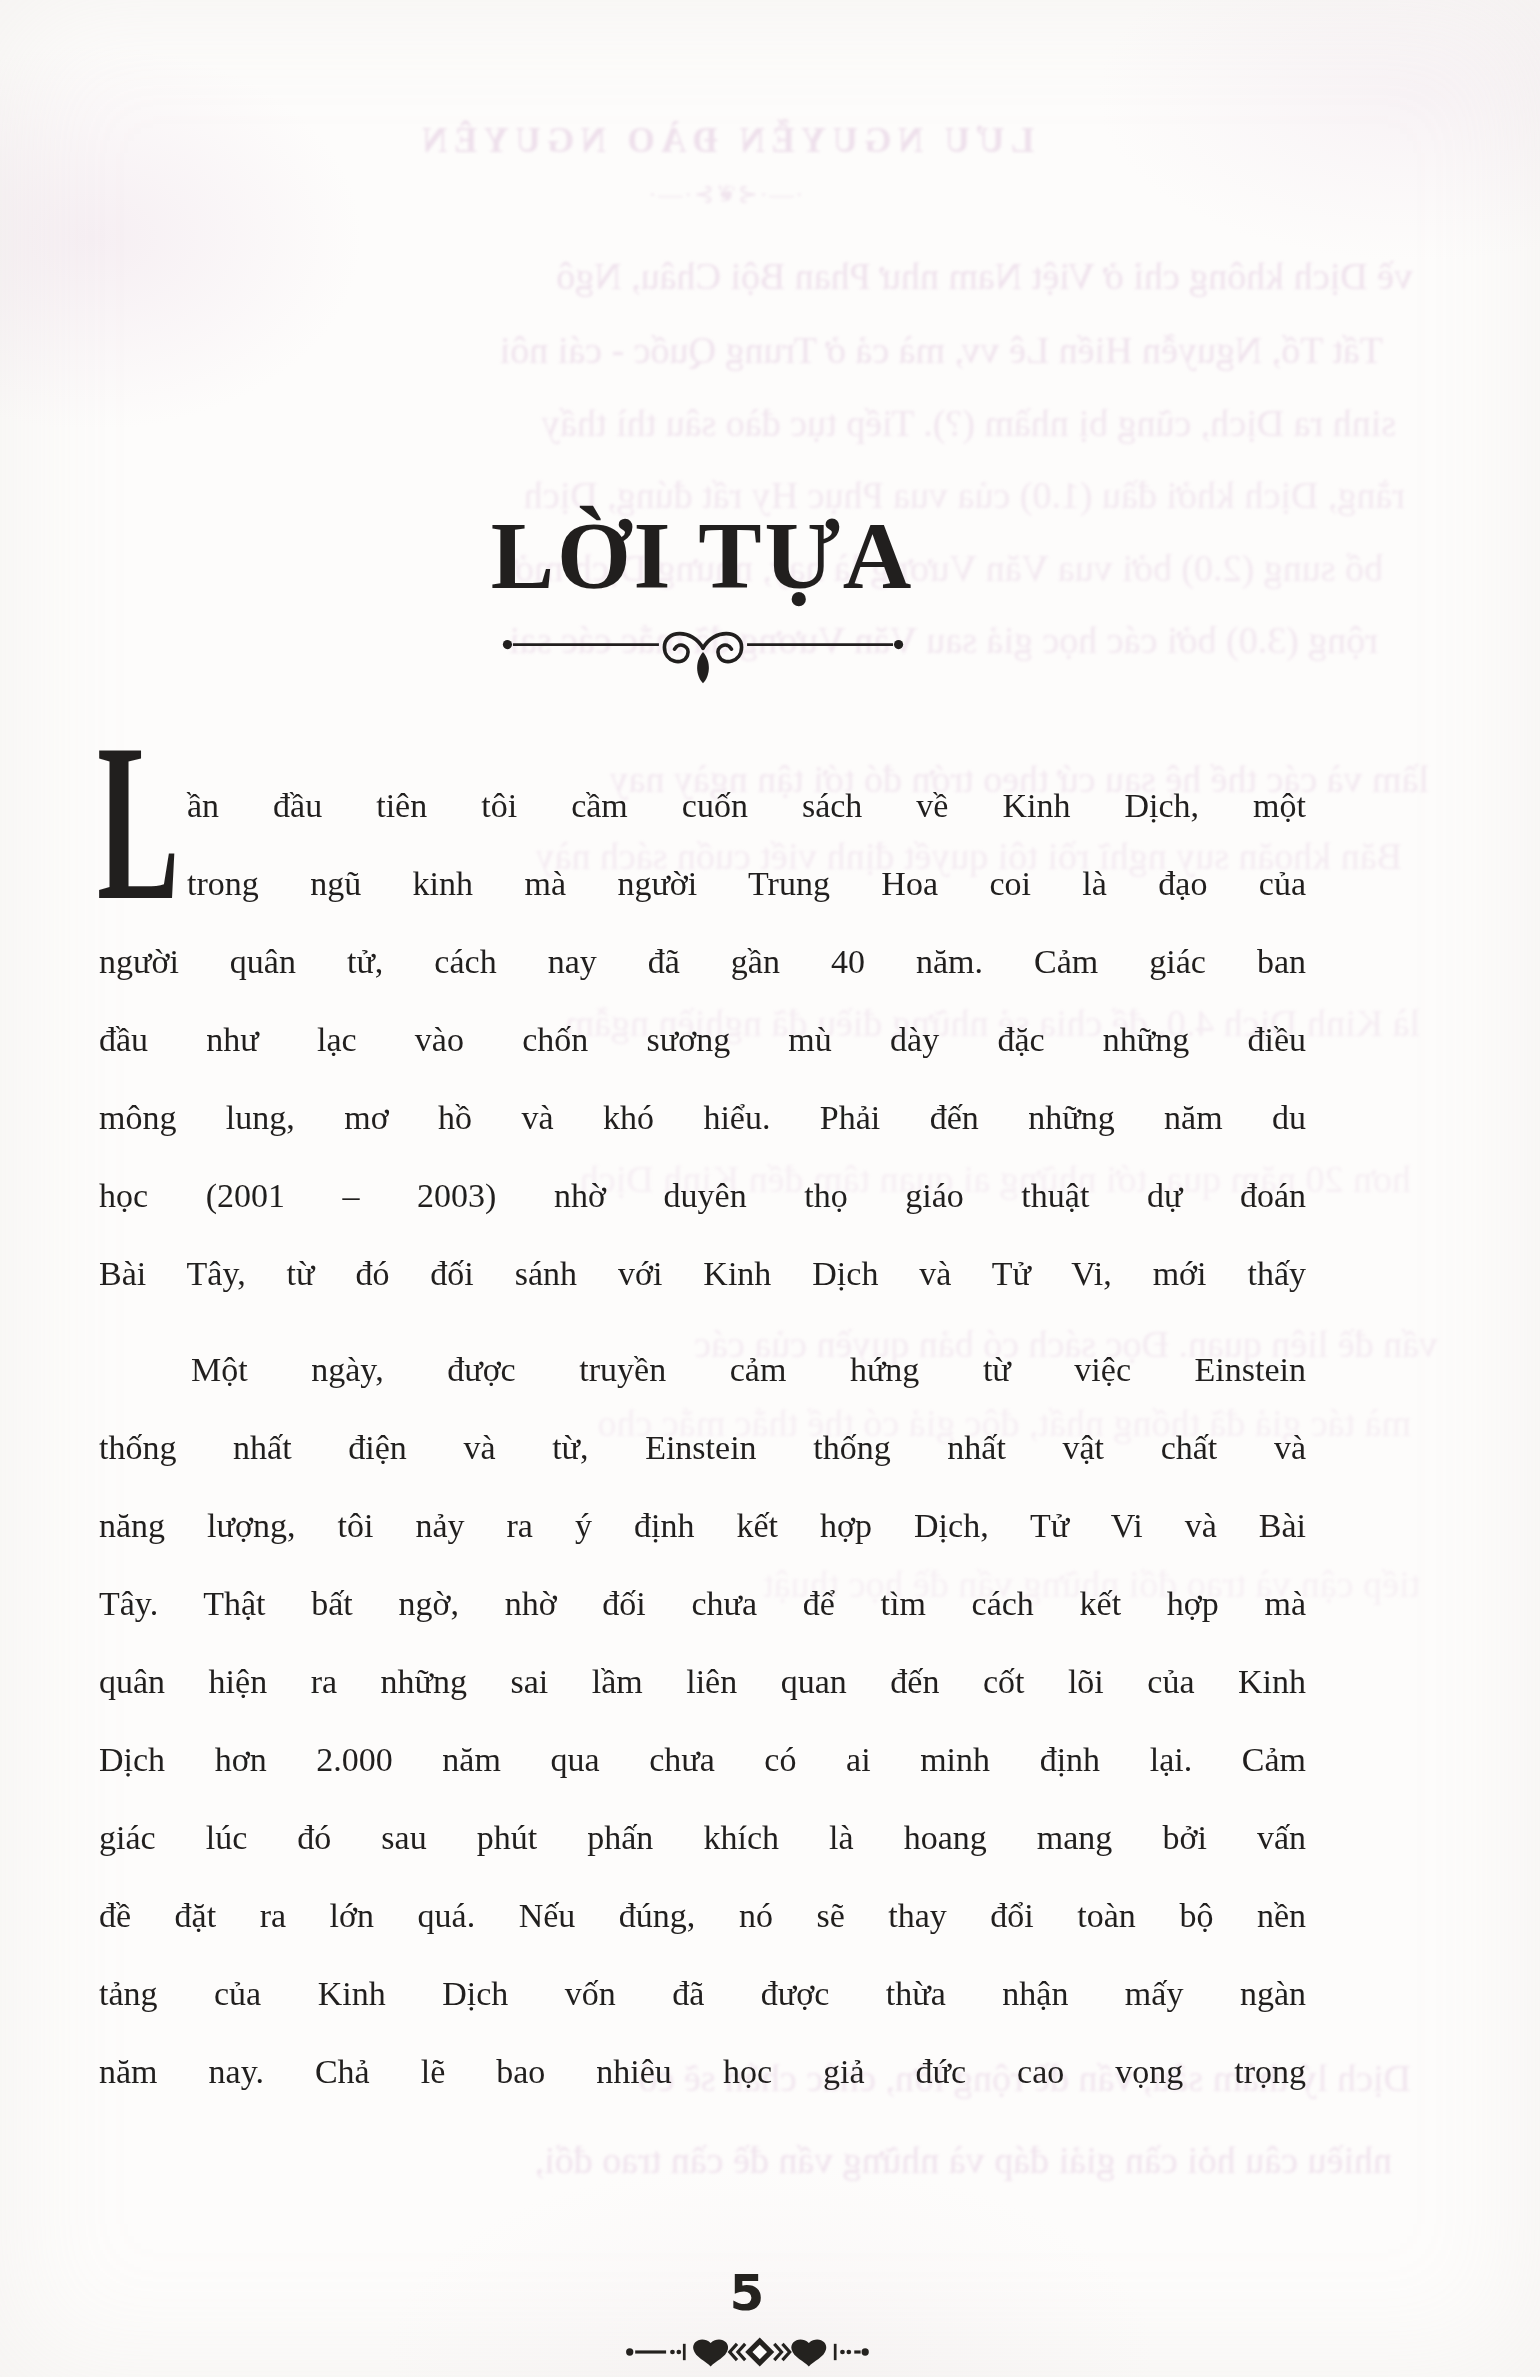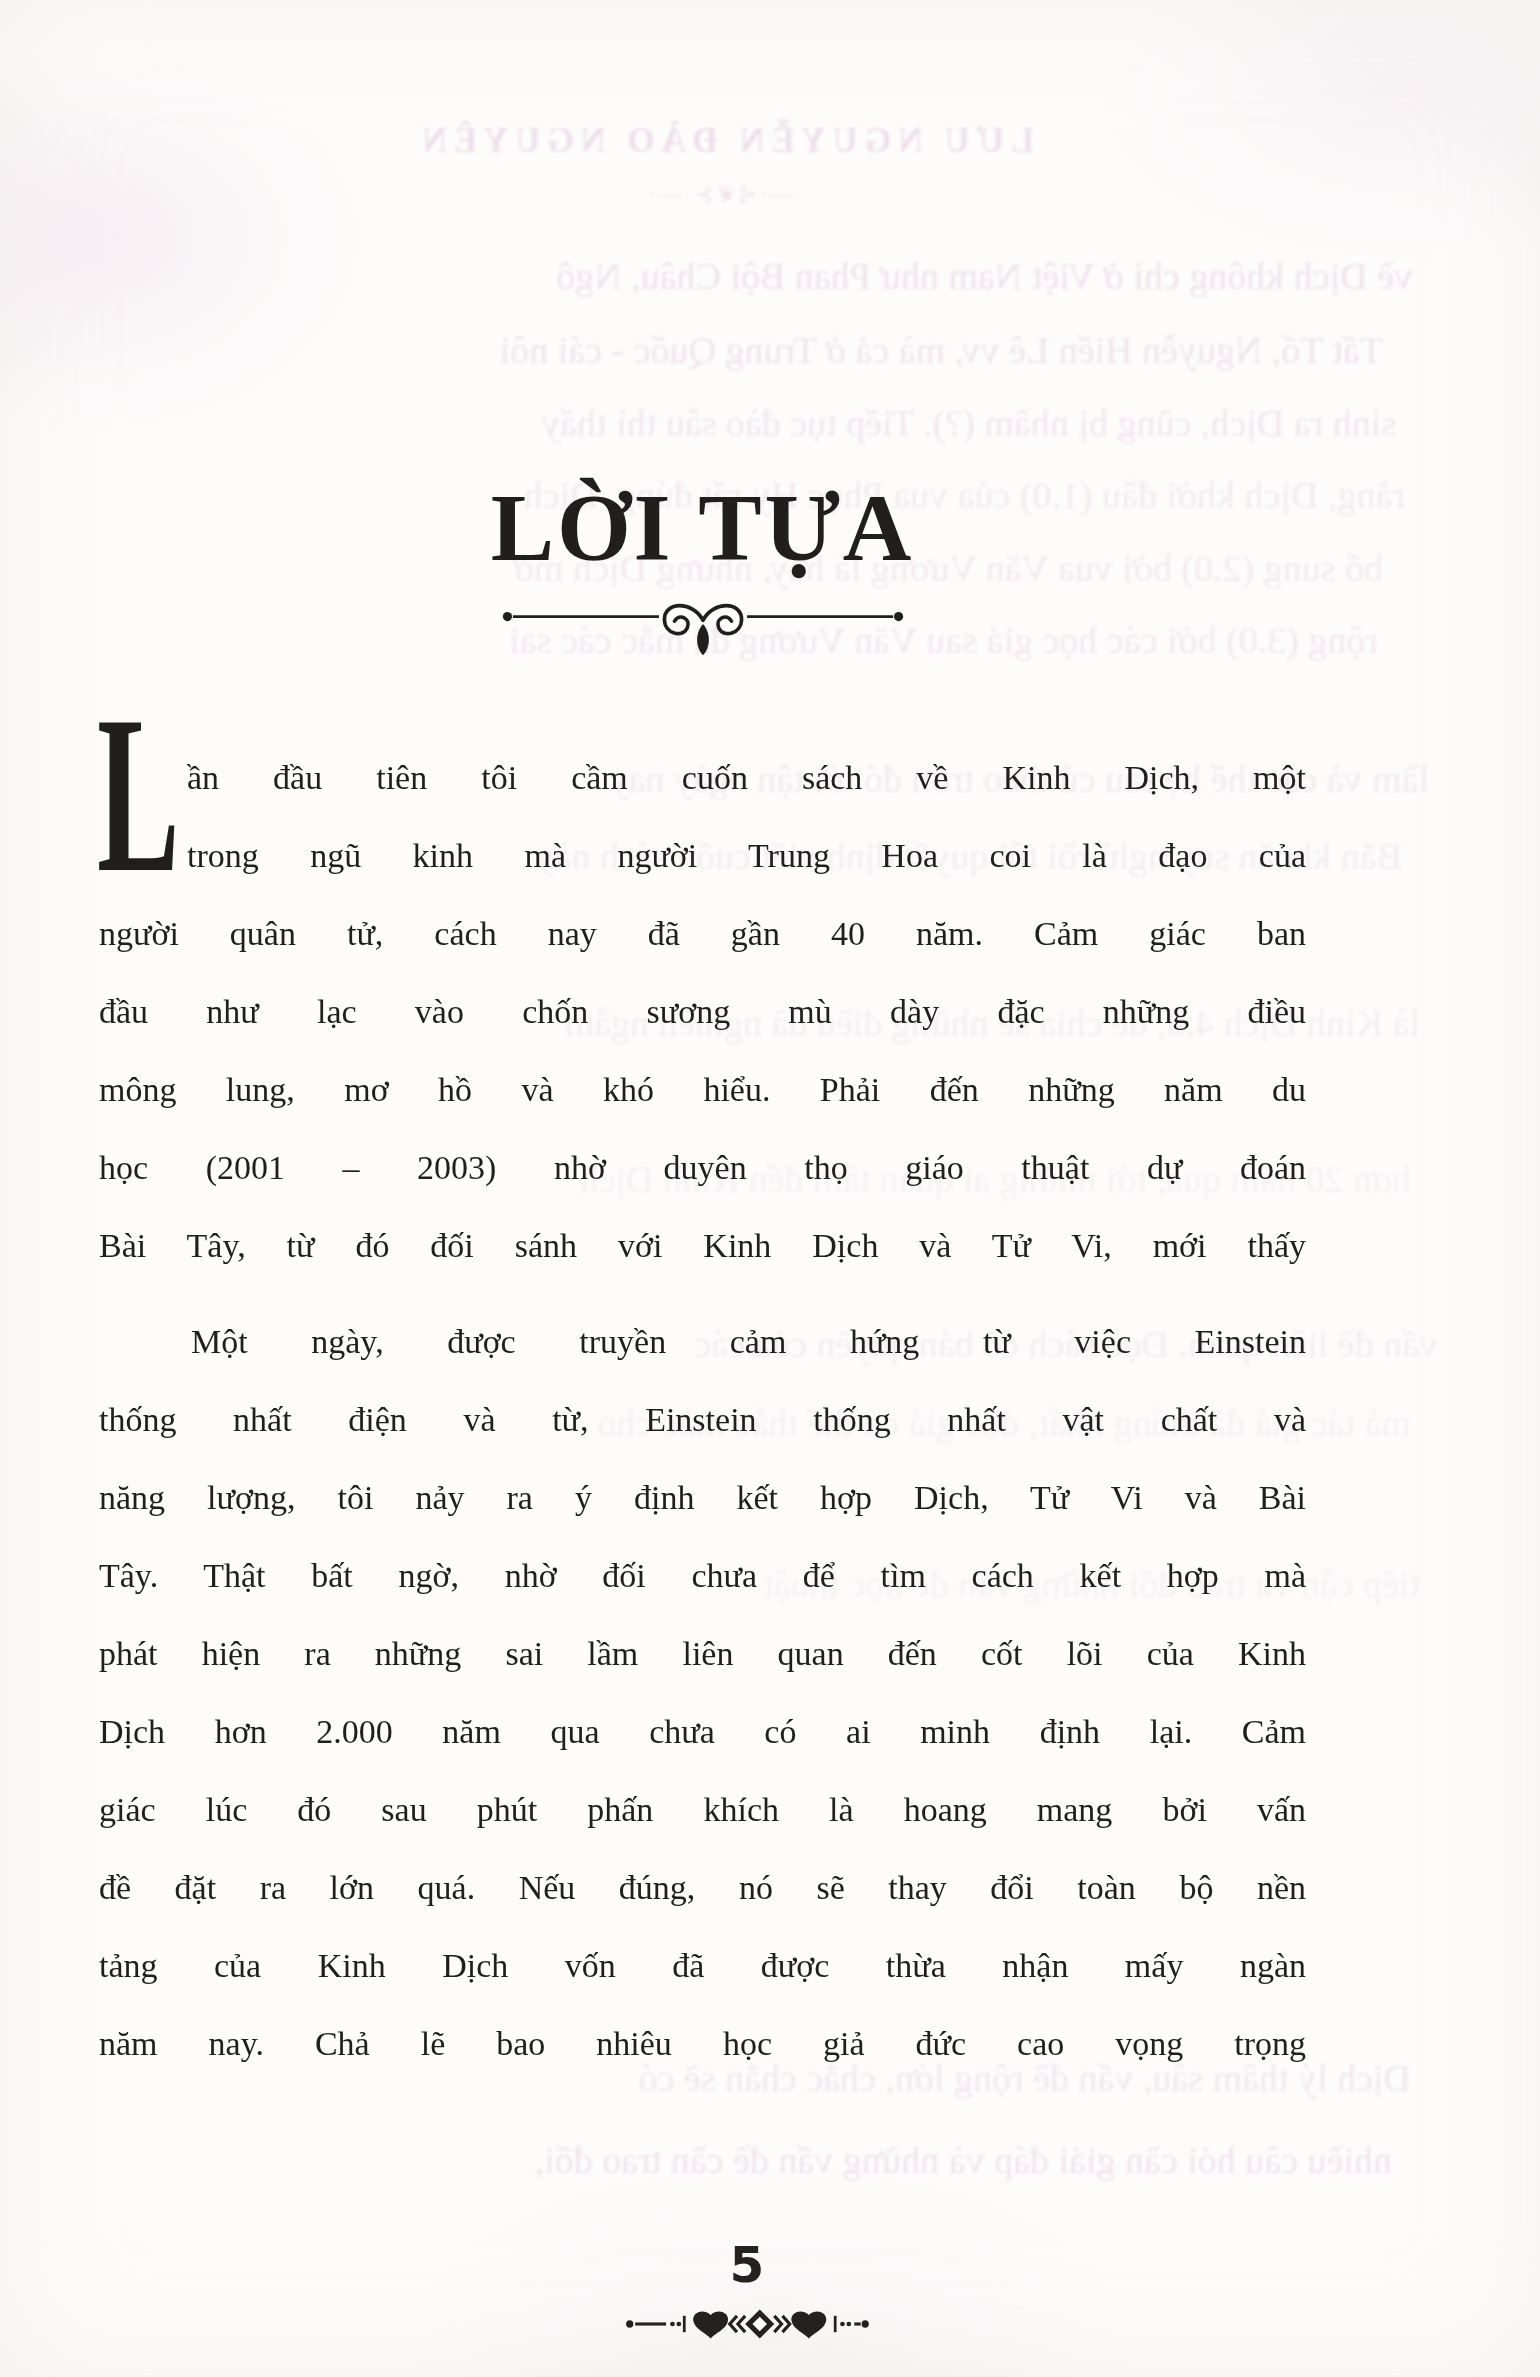--- a/index.html
+++ b/index.html
@@ -38,21 +38,21 @@
     transform:scaleX(-1);letter-spacing:1.8px;
   }
   .ghost-line{
     position:absolute;width:1275px;
     font-size:38px;line-height:55px;color:var(--ghost);
     filter:blur(1.6px);transform:scaleX(-1);
     white-space:nowrap;overflow:hidden;
   }
 
   
-  .print-layer{position:absolute;inset:0;z-index:2;}
+  .print-layer{position:absolute;inset:0;z-index:2;margin-top:28px;}
   .title{
     position:absolute;top:473px;left:99px;width:1207px;
     text-align:center;font-size:95px;font-weight:700;letter-spacing:2.8px;
     color:var(--ink);
   }
   .title-flourish{
     position:absolute;top:598px;left:99px;width:1207px;text-align:center;
   }
   .title-flourish svg{display:inline-block;}
 
@@ -136,21 +136,21 @@
           <div class="bline">đầu như lạc vào chốn sương mù dày đặc những điều</div>
           <div class="bline">mông lung, mơ hồ và khó hiểu. Phải đến những năm du</div>
           <div class="bline">học (2001 – 2003) nhờ duyên thọ giáo thuật dự đoán</div>
           <div class="bline">Bài Tây, từ đó đối sánh với Kinh Dịch và Tử Vi, mới thấy</div>
         </div>
         <div class="para">
           <div class="bline first-indent">Một ngày, được truyền cảm hứng từ việc Einstein</div>
           <div class="bline">thống nhất điện và từ, Einstein thống nhất vật chất và</div>
           <div class="bline">năng lượng, tôi nảy ra ý định kết hợp Dịch, Tử Vi và Bài</div>
           <div class="bline">Tây. Thật bất ngờ, nhờ đối chưa để tìm cách kết hợp mà</div>
-          <div class="bline">phát hiện ra những sai lầm liên quan đến cốt lõi của Kinh</div>
+          <div class="bline">quân hiện ra những sai lầm liên quan đến cốt lõi của Kinh</div>
           <div class="bline">Dịch hơn 2.000 năm qua chưa có ai minh định lại. Cảm</div>
           <div class="bline">giác lúc đó sau phút phấn khích là hoang mang bởi vấn</div>
           <div class="bline">đề đặt ra lớn quá. Nếu đúng, nó sẽ thay đổi toàn bộ nền</div>
           <div class="bline">tảng của Kinh Dịch vốn đã được thừa nhận mấy ngàn</div>
           <div class="bline">năm nay. Chả lẽ bao nhiêu học giả đức cao vọng trọng</div>
         </div>
       </div>
 
     <div class="pagenum">5</div>
 

